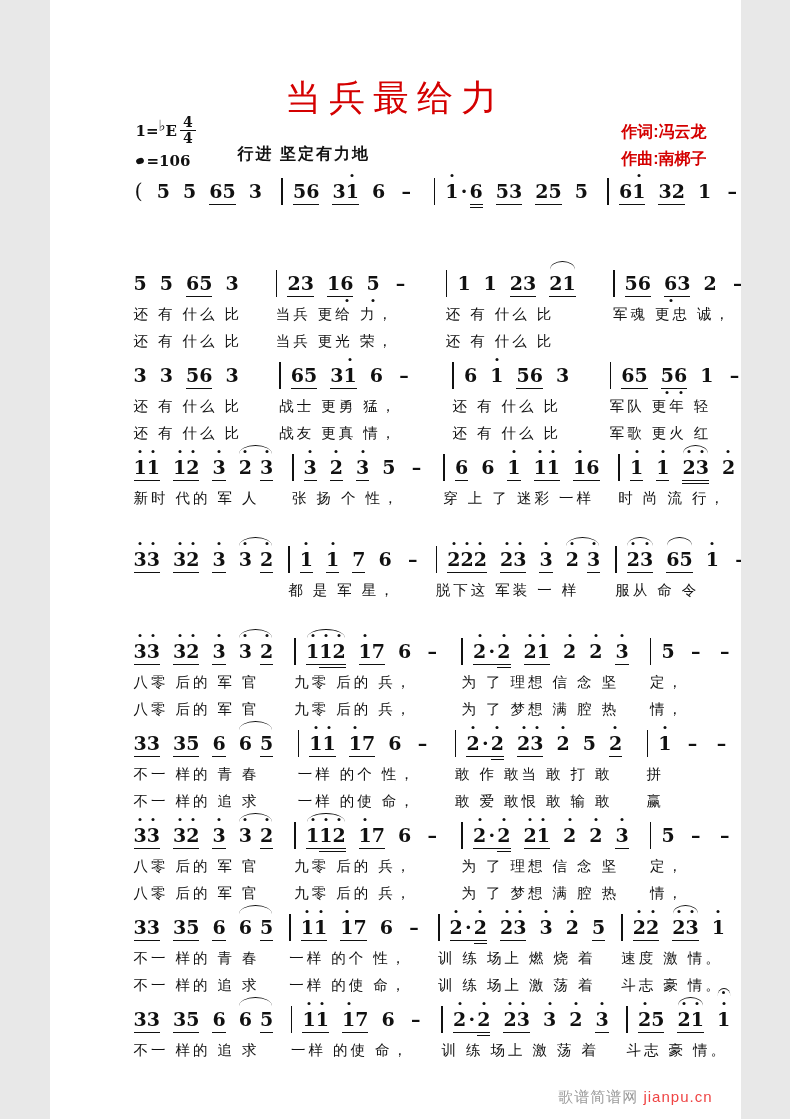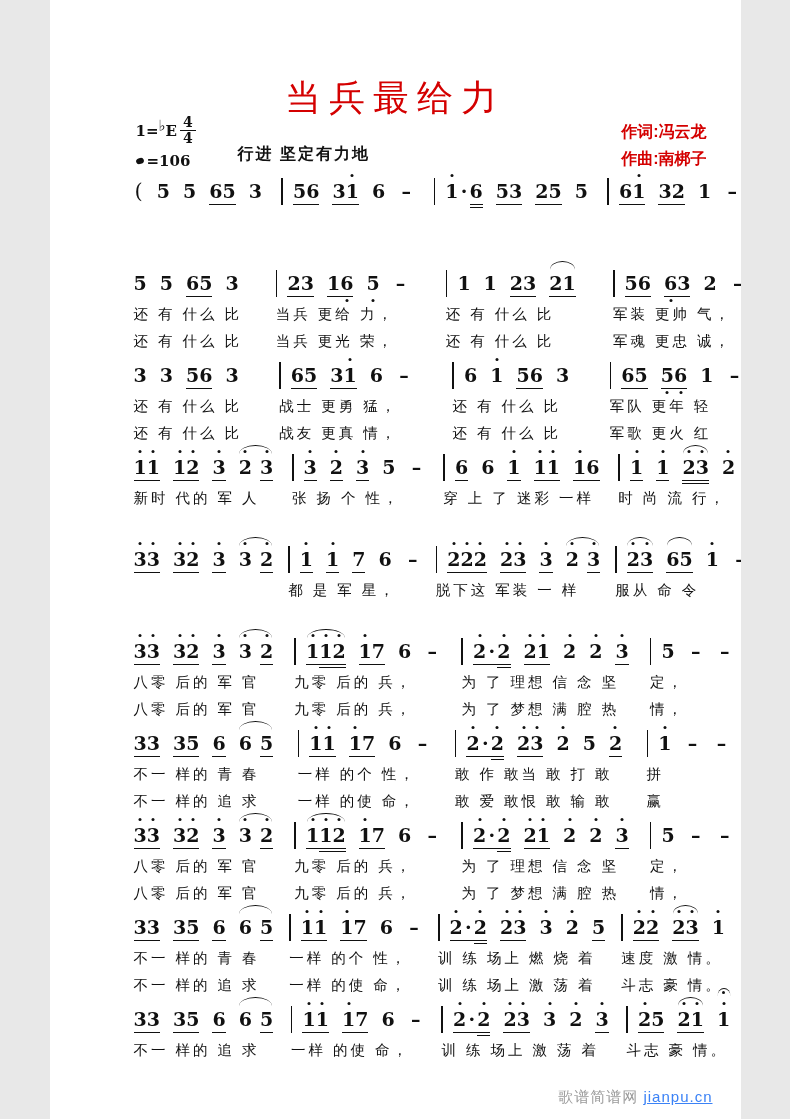--- a/index.html
+++ b/index.html
@@ -256,21 +256,20 @@
                 <span class="ng">6<i class="ld"></i><i class="u1"></i></span>
                 <span class="ng">3<i class="u1"></i></span>
               </div>
               <div class="unit">
                 <span class="ng">2</span>
               </div>
               <div class="unit">
                 <span class="dash">–</span>
               </div>
             </div>
-            <div class="lyr">军装 更帅 气，</div>
             <div class="lyr">军魂 更忠 诚，</div>
           </div>
           <div class="end-group">
             <span class="eb-thin"></span>
           </div>
         </div>
       </div>
       <div class="system">
         <div class="sys-row">
           <div class="measure">
@@ -1044,16 +1043,16 @@
           <div class="end-group">
             <span class="eb-thin"></span>
             <span class="eb-thick"></span>
           </div>
         </div>
       </div>
     </div>
 
   <div id="watermark">
     <span id="wm-name" style="color: rgb(154, 154, 154);">歌谱简谱网</span>
-    <span id="wm-url" style="color: #3b82f6; text-decoration: underline;">jianpu.cn</span>
+    <span id="wm-url" style="color: #ef4444;">jianpu.cn</span>
   </div>
 
 </div>
 
 </body></html>

